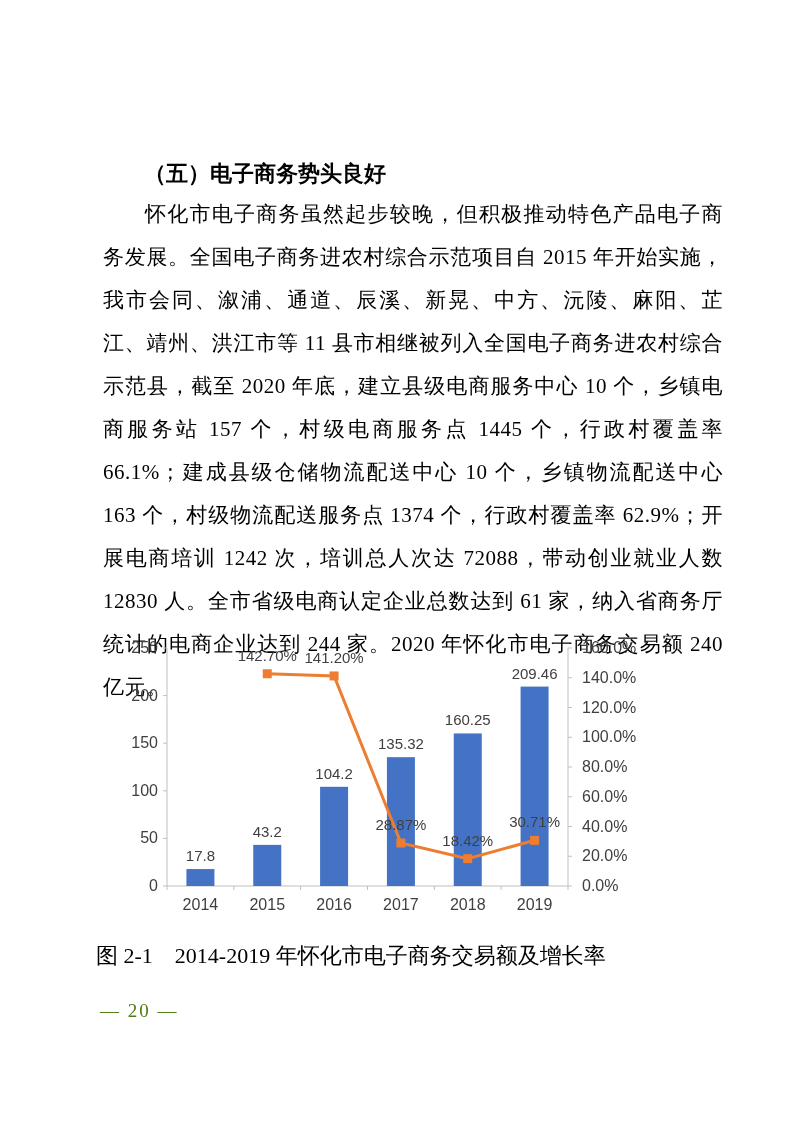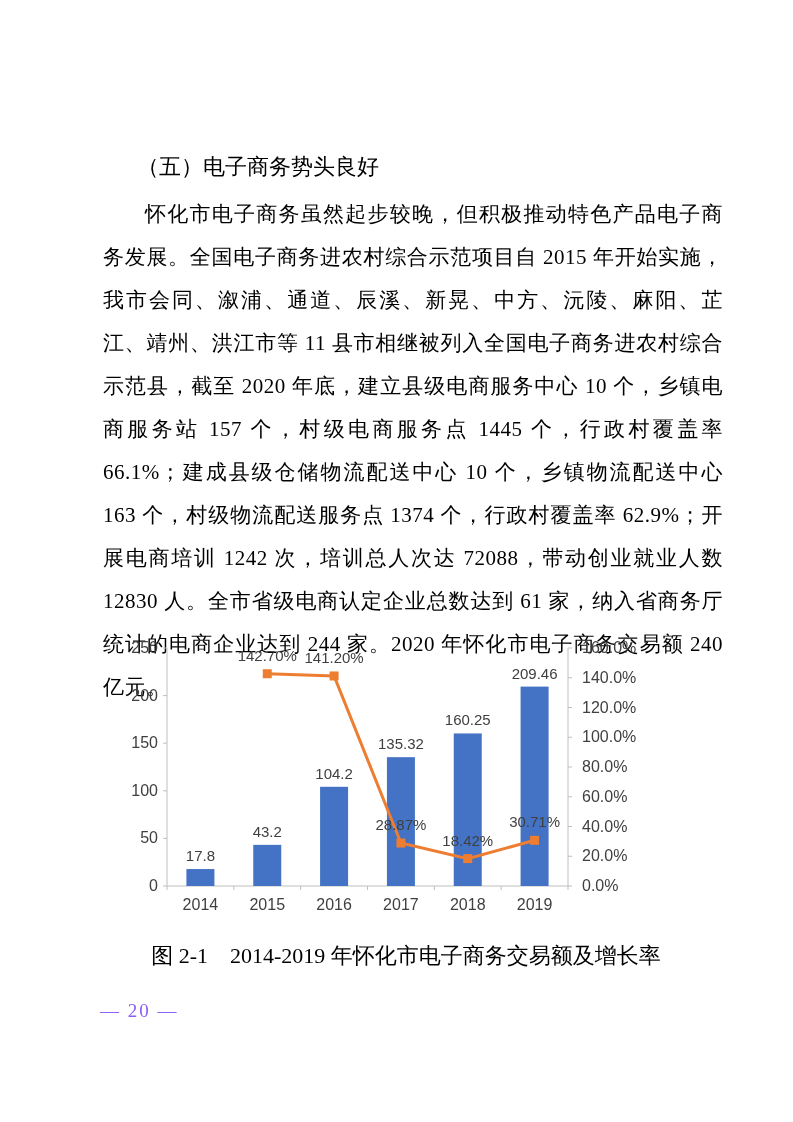--- a/index.html
+++ b/index.html
@@ -6,22 +6,22 @@
   .page{
     position:relative;
     width:793px;height:1122px;
     background:#ffffff;
     overflow:hidden;
     font-family:"Liberation Serif","DejaVu Serif",serif;
     color:#000;
   }
   .heading{
     position:absolute;left:133px;top:148px;
-    font-size:22px;font-weight:normal;line-height:30px;
-    white-space:nowrap;margin:4px;
+    font-size:22px;font-weight:bold;line-height:30px;
+    white-space:nowrap;margin:11px;
   }
   .body-text{
     position:absolute;left:96px;top:186px;width:620px;
     font-size:21px;line-height:43px;
     text-align:justify;text-indent:2em;
     margin:7px;
     letter-spacing:0.5px;
   }
   .chart-figure{
     position:absolute;left:130px;top:638px;width:540px;height:292px;
@@ -30,25 +30,25 @@
   .ax{
     font-family:"Liberation Sans","DejaVu Sans",sans-serif;
     font-size:16px;fill:#404040;
   }
   .dl{
     font-family:"Liberation Sans","DejaVu Sans",sans-serif;
     font-size:15px;fill:#404040;
   }
   .caption{
     position:absolute;left:96px;top:940px;width:620px;
-    text-align:center;font-size:22px;line-height:32px;
+    text-align:left;font-size:22px;line-height:32px;
   }
   .page-number{
     position:absolute;left:100px;top:1000px;
-    font-size:19px;color:#8b5cf6;
+    font-size:19px;color:#4d7c0f;
     letter-spacing:2px;
   }
 </style>
 </head>
 <body>
 
 <div class="page">
 
   <h2 class="heading">（五）电子商务势头良好</h2>
 

